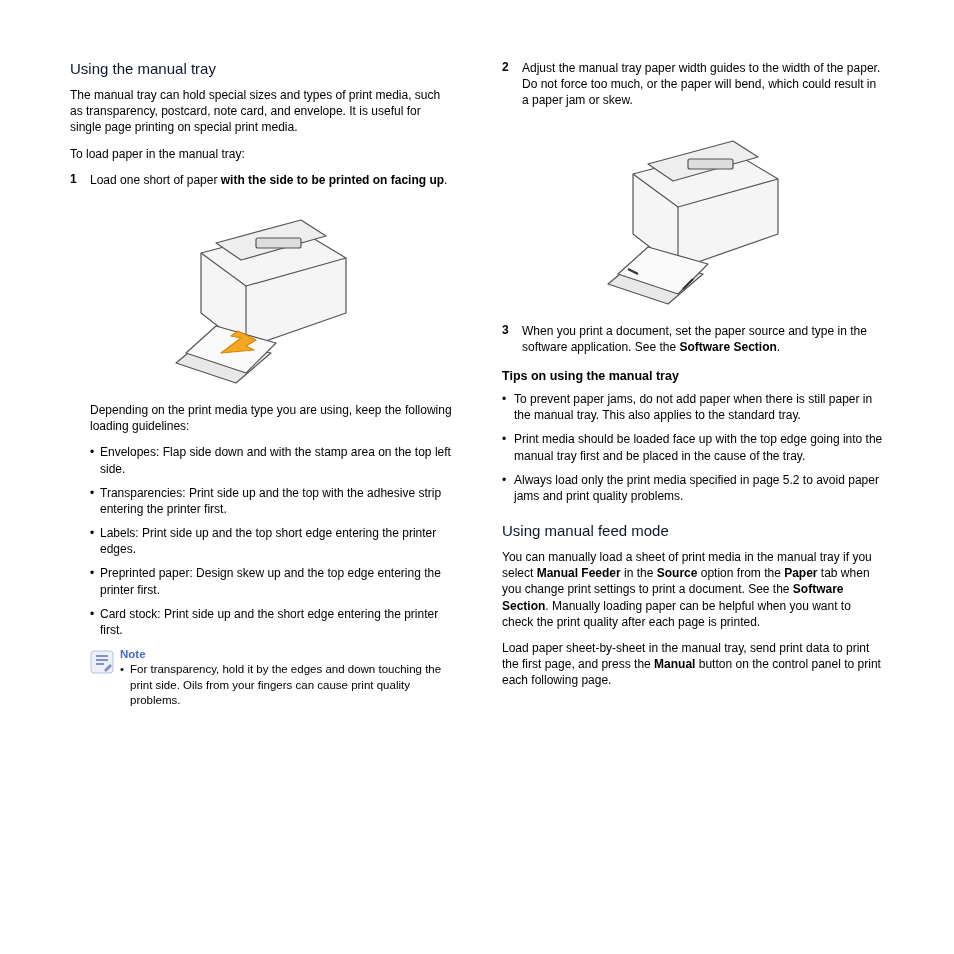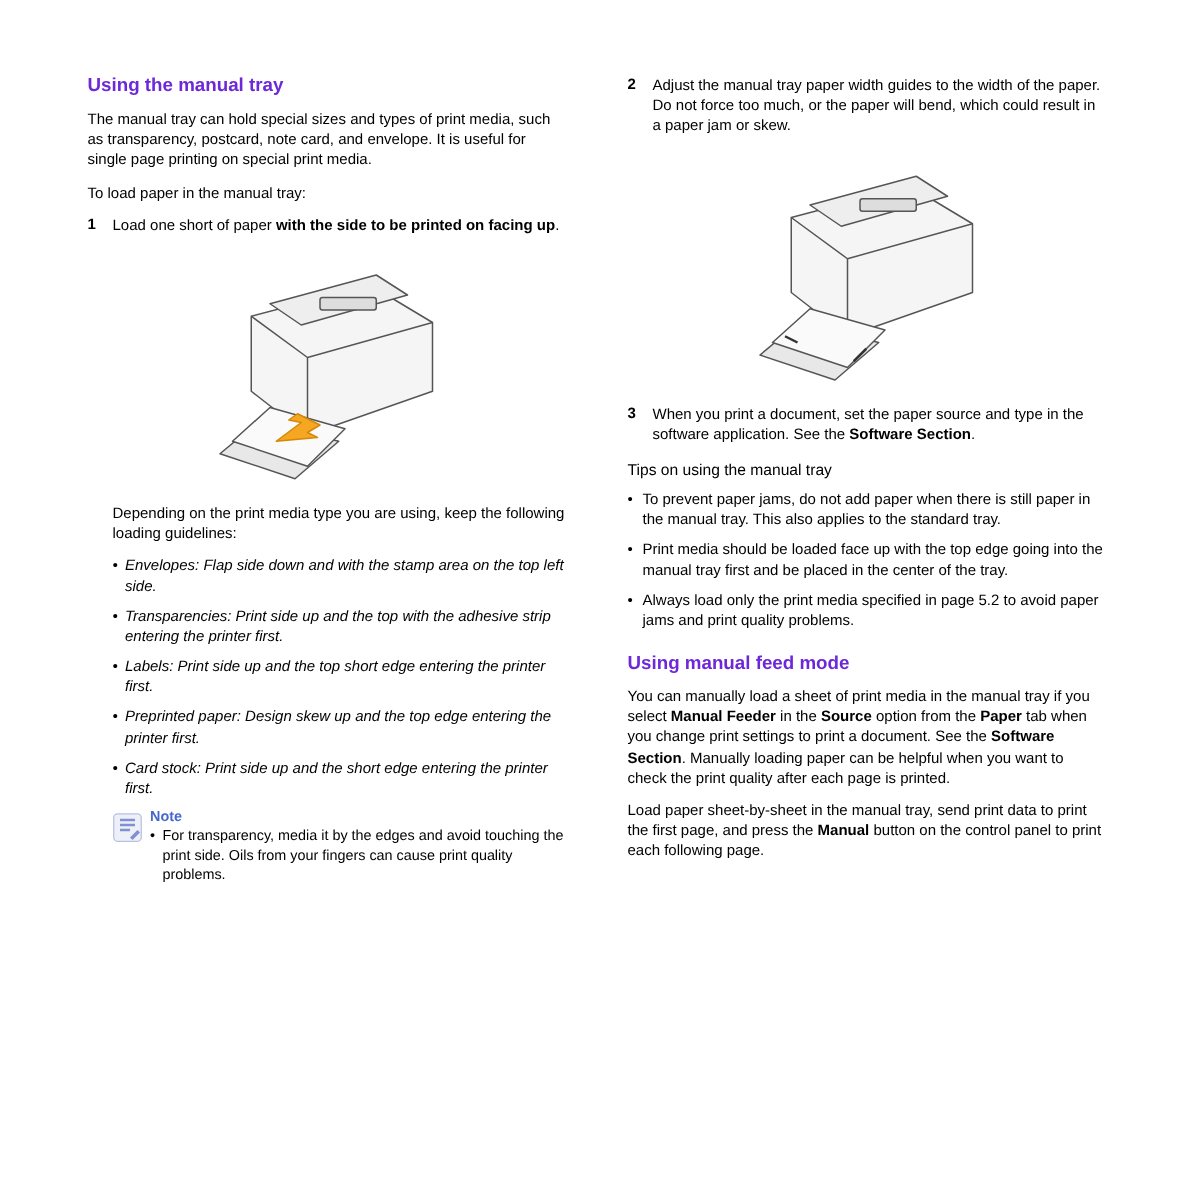--- a/index.html
+++ b/index.html
@@ -14,23 +14,23 @@
   }
   .columns {
     display: flex;
     gap: 50px;
   }
   .col {
     flex: 1;
     min-width: 0;
   }
   h2.section {
-    color: #6d28d9;
+    color: #0f172a;
     font-size: 15px;
-    font-weight: bold;
+    font-weight: normal;
     margin: 0 0 10px 0;
   }
   p {
     margin: 0 0 10px 0;
     line-height: 1.35;
   }
   .step {
     display: flex;
     margin-bottom: 10px;
   }
@@ -55,21 +55,20 @@
   ul.bullets {
     list-style: none;
     padding: 0;
     margin: 0 0 10px 20px;
   }
   ul.bullets li {
     position: relative;
     padding-left: 10px;
     margin-bottom: 8px;
     line-height: 1.35;
-    font-style: italic;
   }
   ul.bullets li::before {
     content: "•";
     position: absolute;
     left: 0;
   }
   ul.tips {
     list-style: none;
     padding: 0;
     margin: 0 0 18px 0;
@@ -80,21 +79,21 @@
     margin-bottom: 8px;
     line-height: 1.35;
   }
   ul.tips li::before {
     content: "•";
     position: absolute;
     left: 0;
   }
   h3.subhead {
     font-size: 12.5px;
-    font-weight: normal;
+    font-weight: bold;
     margin: 14px 0 8px 0;
   }
   .note-block {
     display: flex;
     align-items: flex-start;
     margin: 4px 0 0 20px;
   }
   .note-icon {
     width: 24px;
     height: 24px;
@@ -156,36 +155,36 @@
         <path d="M40 155 L100 175 L130 145 L70 128 Z" fill="#fafafa"></path>
         <path d="M75 155 L95 140 L85 138 L92 133 L110 142 L100 148 L108 152 Z" fill="#f5a623" stroke="#d48806"></path>
       </g>
     </svg>
 
     <p class="indent">Depending on the print media type you are using, keep the following loading guidelines:</p>
 
     <ul class="bullets">
       <li>Envelopes: Flap side down and with the stamp area on the top left side.</li>
       <li>Transparencies: Print side up and the top with the adhesive strip entering the printer first.</li>
-      <li>Labels: Print side up and the top short edge entering the printer first.</li>
+      <li>Labels: Print side up and the top short edge entering the printer edges.</li>
       <li>Preprinted paper: Design skew up and the top edge entering the printer first.</li>
       <li>Card stock: Print side up and the short edge entering the printer first.</li>
     </ul>
 
     <div class="note-block">
       <svg class="note-icon" viewBox="0 0 24 24">
         <rect x="1" y="1" width="22" height="22" rx="3" fill="#eef0f8" stroke="#b9c1e4"></rect>
         <path d="M6 6 L18 6 M6 10 L18 10 M6 14 L14 14" stroke="#8090d0" stroke-width="2" fill="none"></path>
         <path d="M14 20 L20 14 L22 16 L16 22 Z" fill="#8090d0"></path>
       </svg>
       <div>
         <div class="note-title">Note</div>
         <div class="note-body">
           <ul>
-              <li>For transparency, media it by the edges and avoid touching the print side. Oils from your fingers can cause print quality problems.</li>
+              <li>For transparency, hold it by the edges and down touching the print side. Oils from your fingers can cause print quality problems.</li>
             </ul>
         </div>
       </div>
     </div>
   </div>
 
   <div class="col">
 
     <div class="step">
       <div class="num">2</div>
@@ -208,21 +207,21 @@
     <div class="step">
       <div class="num">3</div>
       <div class="txt">
         <span>When you print a document, set the paper source and type in the software application. See the </span><b>Software Section</b><span>.</span>
       </div>
     </div>
 
     <h3 class="subhead">Tips on using the manual tray</h3>
     <ul class="tips">
       <li>To prevent paper jams, do not add paper when there is still paper in the manual tray. This also applies to the standard tray.</li>
-      <li>Print media should be loaded face up with the top edge going into the manual tray first and be placed in the center of the tray.</li>
+      <li>Print media should be loaded face up with the top edge going into the manual tray first and be placed in the cause of the tray.</li>
       <li>Always load only the print media specified in page 5.2 to avoid paper jams and print quality problems.</li>
     </ul>
 
     <h2 class="section">Using manual feed mode</h2>
     <p>
       <span>You can manually load a sheet of print media in the manual tray if you select </span><b>Manual Feeder</b><span> in the </span><b>Source</b><span> option from the </span><b>Paper</b><span> tab when you change print settings to print a document. See the </span><b>Software Section</b><span>. Manually loading paper can be helpful when you want to check the print quality after each page is printed.</span>
     </p>
     <p>
       <span>Load paper sheet-by-sheet in the manual tray, send print data to print the first page, and press the </span><b>Manual</b><span> button on the control panel to print each following page.</span>
     </p>

